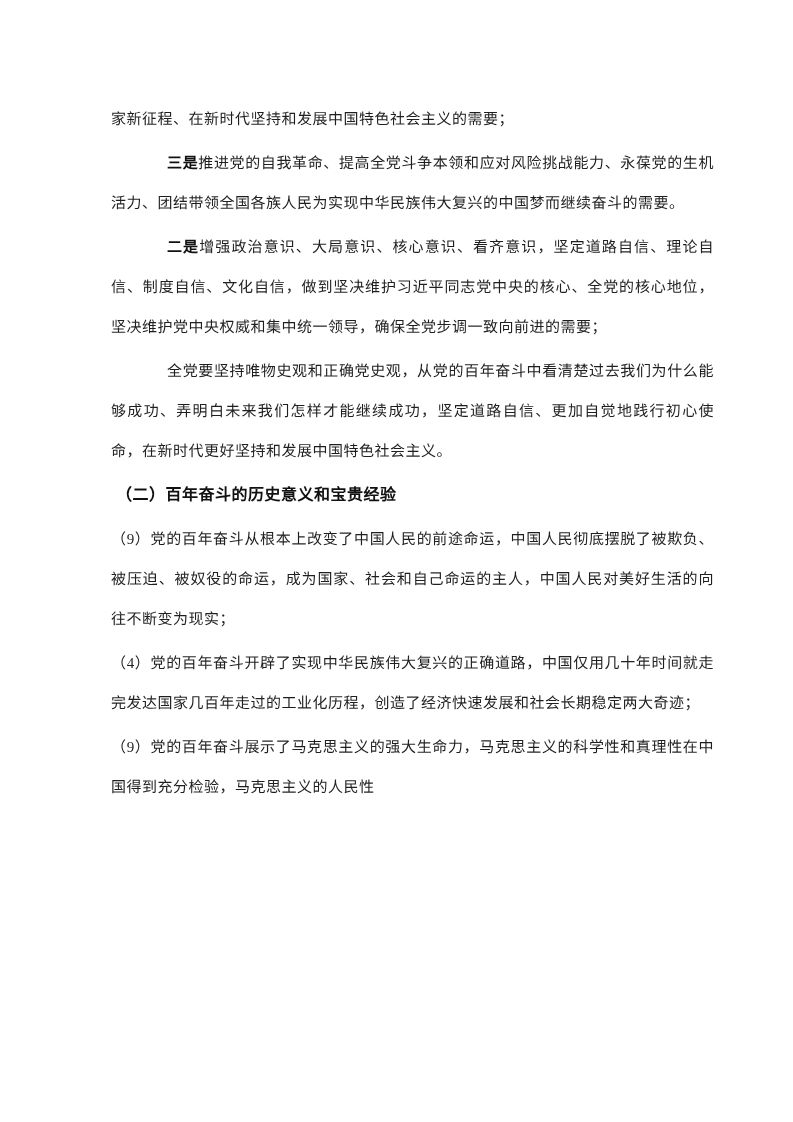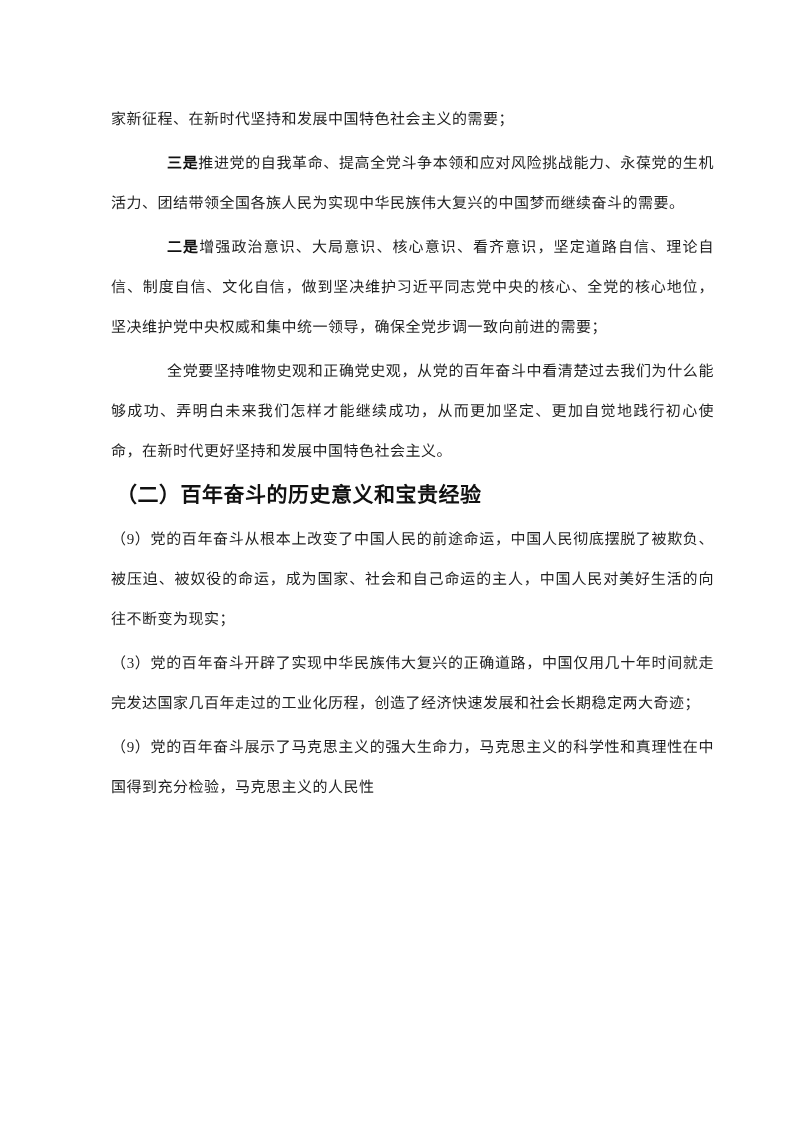--- a/index.html
+++ b/index.html
@@ -35,21 +35,21 @@
     text-align: justify;
     text-justify: inter-ideograph;
     word-break: break-all;
     color: #1f1f1f;
   }
   .para.first-indent {
     text-indent: 56px;
   }
   .heading {
     margin: 0 0 4px 0;
-    font-size: 21px;
+    font-size: 16px;
     line-height: 40px;
     letter-spacing: 0.5px;
     font-weight: 700;
     color: #111111;
     text-align: left;
   }
   .heading.h-sub-indent {
     text-indent: 22px;
   }
   .para b {
@@ -62,25 +62,25 @@
 
 <div class="doc-page">
   <div class="doc-content">
 
     <p class="para">家新征程、在新时代坚持和发展中国特色社会主义的需要；</p>
 
     <p class="para first-indent"><b>三是</b><span>推进党的自我革命、提高全党斗争本领和应对风险挑战能力、永葆党的生机活力、团结带领全国各族人民为实现中华民族伟大复兴的中国梦而继续奋斗的需要。</span></p>
 
     <p class="para first-indent"><b>二是</b><span>增强政治意识、大局意识、核心意识、看齐意识，坚定道路自信、理论自信、制度自信、文化自信，做到坚决维护习近平同志党中央的核心、全党的核心地位，坚决维护党中央权威和集中统一领导，确保全党步调一致向前进的需要；</span></p>
 
-    <p class="para first-indent">全党要坚持唯物史观和正确党史观，从党的百年奋斗中看清楚过去我们为什么能够成功、弄明白未来我们怎样才能继续成功，从而更加坚定、更加自觉地践行初心使命，在新时代更好坚持和发展中国特色社会主义。</p>
+    <p class="para first-indent">全党要坚持唯物史观和正确党史观，从党的百年奋斗中看清楚过去我们为什么能够成功、弄明白未来我们怎样才能继续成功，坚定道路自信、更加自觉地践行初心使命，在新时代更好坚持和发展中国特色社会主义。</p>
 
     <div class="heading h-sub-indent">（二）百年奋斗的历史意义和宝贵经验</div>
 
 
     <p class="para">（9）党的百年奋斗从根本上改变了中国人民的前途命运，中国人民彻底摆脱了被欺负、被压迫、被奴役的命运，成为国家、社会和自己命运的主人，中国人民对美好生活的向往不断变为现实；</p>
 
-    <p class="para">（3）党的百年奋斗开辟了实现中华民族伟大复兴的正确道路，中国仅用几十年时间就走完发达国家几百年走过的工业化历程，创造了经济快速发展和社会长期稳定两大奇迹；</p>
+    <p class="para">（4）党的百年奋斗开辟了实现中华民族伟大复兴的正确道路，中国仅用几十年时间就走完发达国家几百年走过的工业化历程，创造了经济快速发展和社会长期稳定两大奇迹；</p>
 
     <p class="para">（9）党的百年奋斗展示了马克思主义的强大生命力，马克思主义的科学性和真理性在中国得到充分检验，马克思主义的人民性</p>
 
   </div>
 </div>
 
 </body></html>

